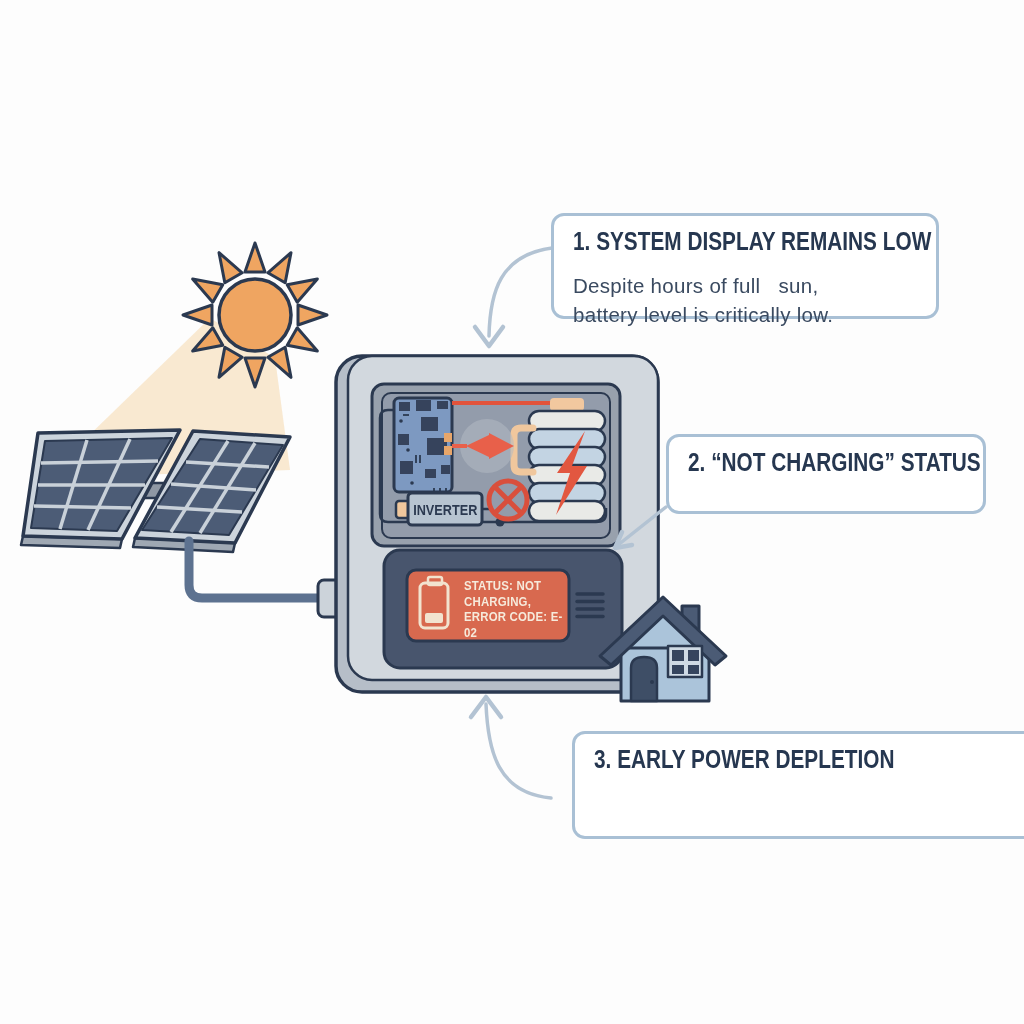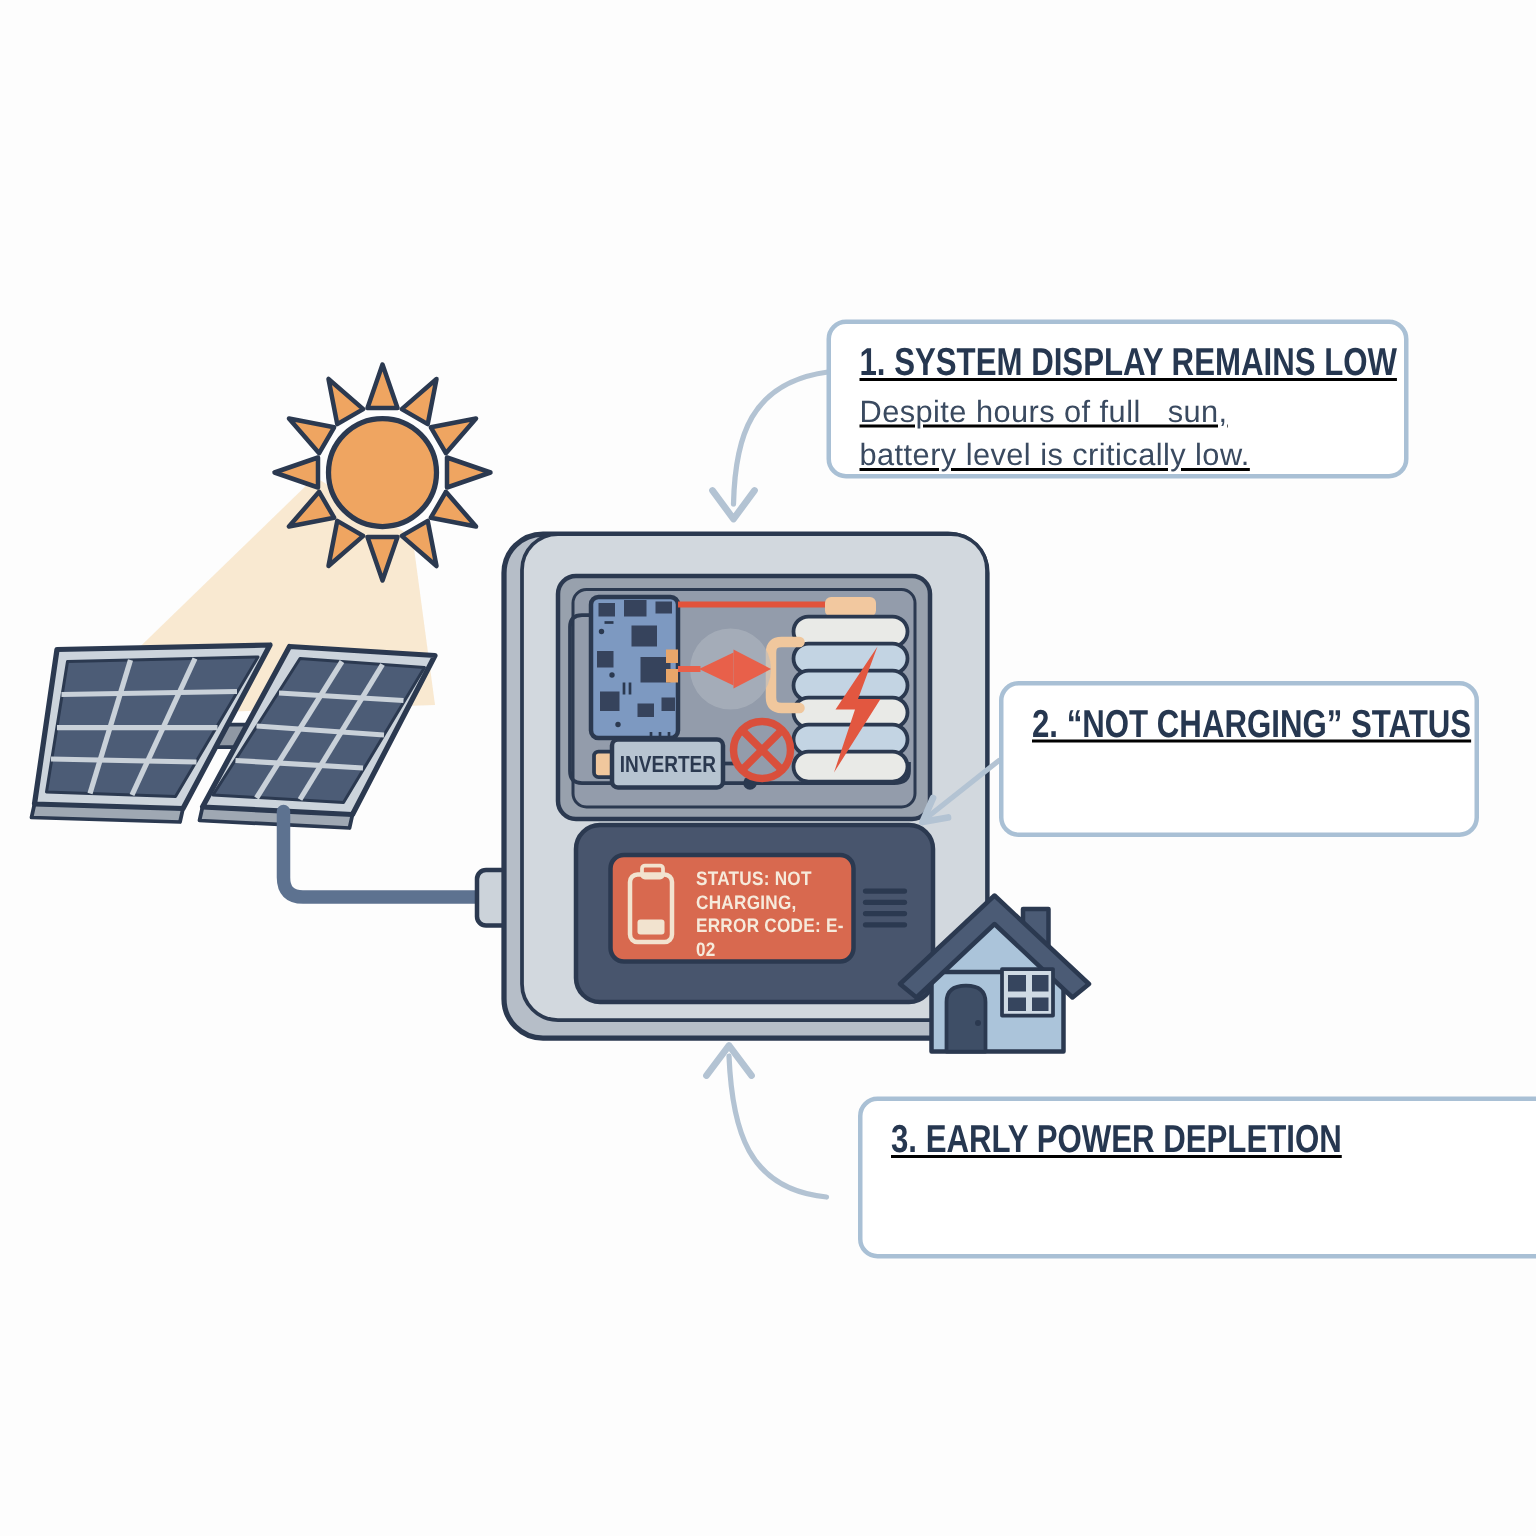--- a/index.html
+++ b/index.html
@@ -1,24 +1,24 @@
 <!DOCTYPE html>
 <html><head>
 <meta charset="utf-8">
 <style>
   html,body{margin:0;padding:0;background:#fdfdfd;}
   #stage{position:relative;width:1024px;height:1024px;overflow:hidden;background:#fdfdfd;
          font-family:"Liberation Sans",sans-serif;}
   #scene-svg{position:absolute;left:0;top:0;}
   .callout{position:absolute;background:#ffffff;border:3px solid #a9c0d5;border-radius:13px;
-           padding:10px 19px 12px;box-sizing:border-box;text-decoration:underline;}
+           padding:10px 19px 12px;box-sizing:border-box;}
   .c-title{font-weight:700;font-size:26px;line-height:1.18;color:#263750;
            transform:scaleX(.8);transform-origin:0 50%;white-space:nowrap;}
   .c-body{font-weight:400;font-size:20.5px;line-height:1.42;color:#3a4a60;
-          white-space:pre-wrap;letter-spacing:.3px;margin-top:3px;}
+          white-space:pre-wrap;letter-spacing:.3px;margin-top:14px;}
   .screen-text{position:absolute;left:464px;top:578px;width:124px;
                font-weight:700;font-size:13px;line-height:15.5px;color:#f6eadb;
                letter-spacing:.2px;white-space:pre-line;
                transform:scaleX(.88);transform-origin:0 0;}
   svg text{font-family:"Liberation Sans",sans-serif;}
 </style>
 </head>
 <body>
 
 <div id="stage">
@@ -207,21 +207,21 @@
 <div class="screen-text">STATUS: NOT
 CHARGING,
 ERROR CODE: E-02</div>
 
 <div class="callout" style="left:551px;top:213px;width:388px;height:106px">
   <div class="c-title">1. SYSTEM DISPLAY REMAINS LOW</div>
   <div class="c-body">Despite hours of full   sun,
 battery level is critically low.</div>
 </div>
 
-<div class="callout" style="left:666px;top:454px;width:320px;height:104px">
+<div class="callout" style="left:666px;top:434px;width:320px;height:80px">
   <div class="c-title">2. “NOT CHARGING” STATUS</div>
 </div>
 
 <div class="callout" style="left:572px;top:731px;width:478px;height:108px">
   <div class="c-title">3. EARLY POWER DEPLETION</div>
 </div>
 
 </div>
 
 </body></html>

